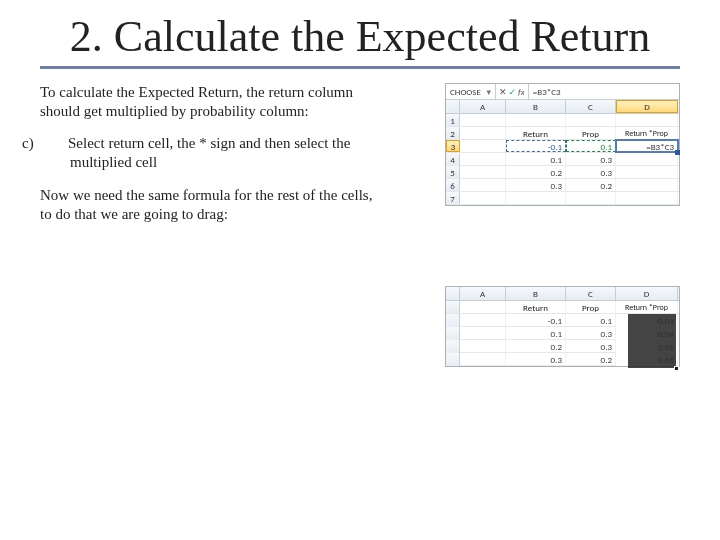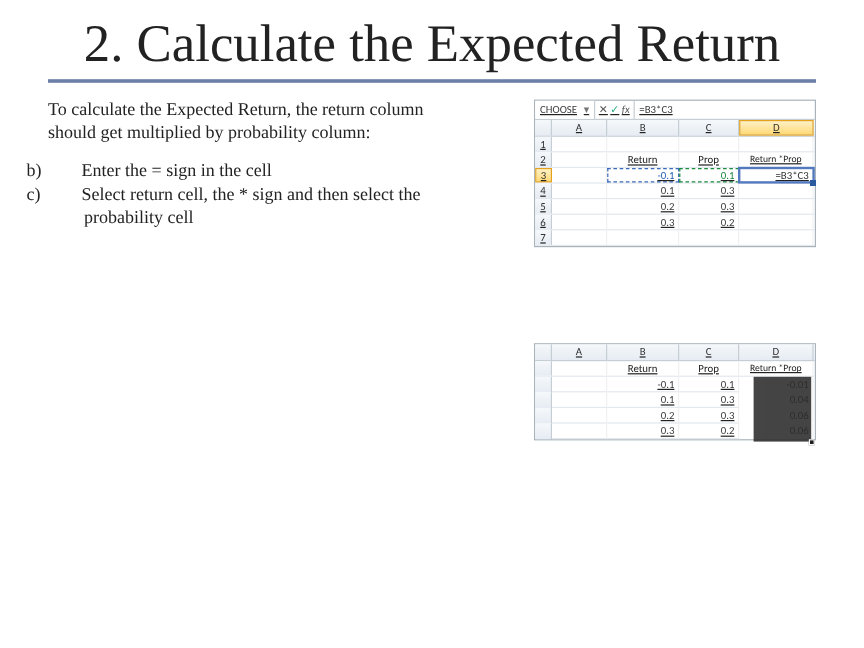--- a/index.html
+++ b/index.html
@@ -1,21 +1,21 @@
 <!DOCTYPE html>
 <html><head>
 <meta charset="utf-8">
 <style>
   * { box-sizing: border-box; margin: 0; padding: 0; }
   html, body { width: 720px; height: 540px; font-family: Georgia, 'Times New Roman', serif; background: #fff; color: #222; }
   .slide { width: 720px; height: 540px; padding: 10px 40px 20px 40px; position: relative; }
   .title { text-align: center; font-size: 44px; font-weight: 400; line-height: 1.05; margin: 4px auto 14px auto; border-bottom: 3px solid #6b7fa8; padding-bottom: 6px; width: 640px; }
   .body-area { display: flex; gap: 18px; }
   .left-col { width: 55%; font-size: 15px; line-height: 1.28; }
-  .right-col { width: 45%; display: flex; flex-direction: column; gap: 80px; align-items: flex-end; text-decoration: underline; }
+  .right-col { width: 45%; display: flex; flex-direction: column; gap: 80px; align-items: flex-end; }
   .para { margin-bottom: 12px; }
   .ol { margin: 0 0 14px 6px; list-style: none; }
   .ol li { margin-bottom: 1px; padding-left: 24px; text-indent: -24px; }
   .ol li .lbl { display: inline-block; width: 22px; }
   
   .xbox { border: 1px solid #a9b3bb; background: #fff; font-family: Calibri, Arial, sans-serif; font-size: 9px; color: #3c3c3c; }
   .xbox1 { width: 235px; }
   .xbox2 { width: 235px; }
   .namebox-row { display: flex; align-items: stretch; height: 16px; border-bottom: 1px solid #c5ced5; }
   .namebox { width: 50px; border-right: 1px solid #c5ced5; display: flex; align-items: center; padding: 0 4px; background: #fff; }
@@ -43,24 +43,24 @@
 <body>
 
 <div class="slide">
   <h1 class="title">2. Calculate the Expected Return</h1>
 
   <div class="body-area">
     <div class="left-col">
       <p class="para">To calculate the Expected Return, the return column should get multiplied by probability column:</p>
 
       <ul class="ol">
-        <li><span class="lbl">b)</span><span>Enter the = sign in the cell</span></li>
-        <li><span class="lbl">c)</span><span>Select return cell, the * sign and then select the probability cell</span></li>
+        <li><span class="lbl">c)</span><span>Select return cell, the * sign and then select the multiplied cell</span></li>
       </ul>
 
+      <p class="para">Now we need the same formula for the rest of the cells, to do that we are going to drag:</p>
 
     </div>
 
     <div class="right-col">
 
       <div class="xbox xbox1">
         <div class="namebox-row">
           <div class="namebox">
               <span>CHOOSE</span>
               <span style="margin-left:auto;color:#777;">▾</span>

